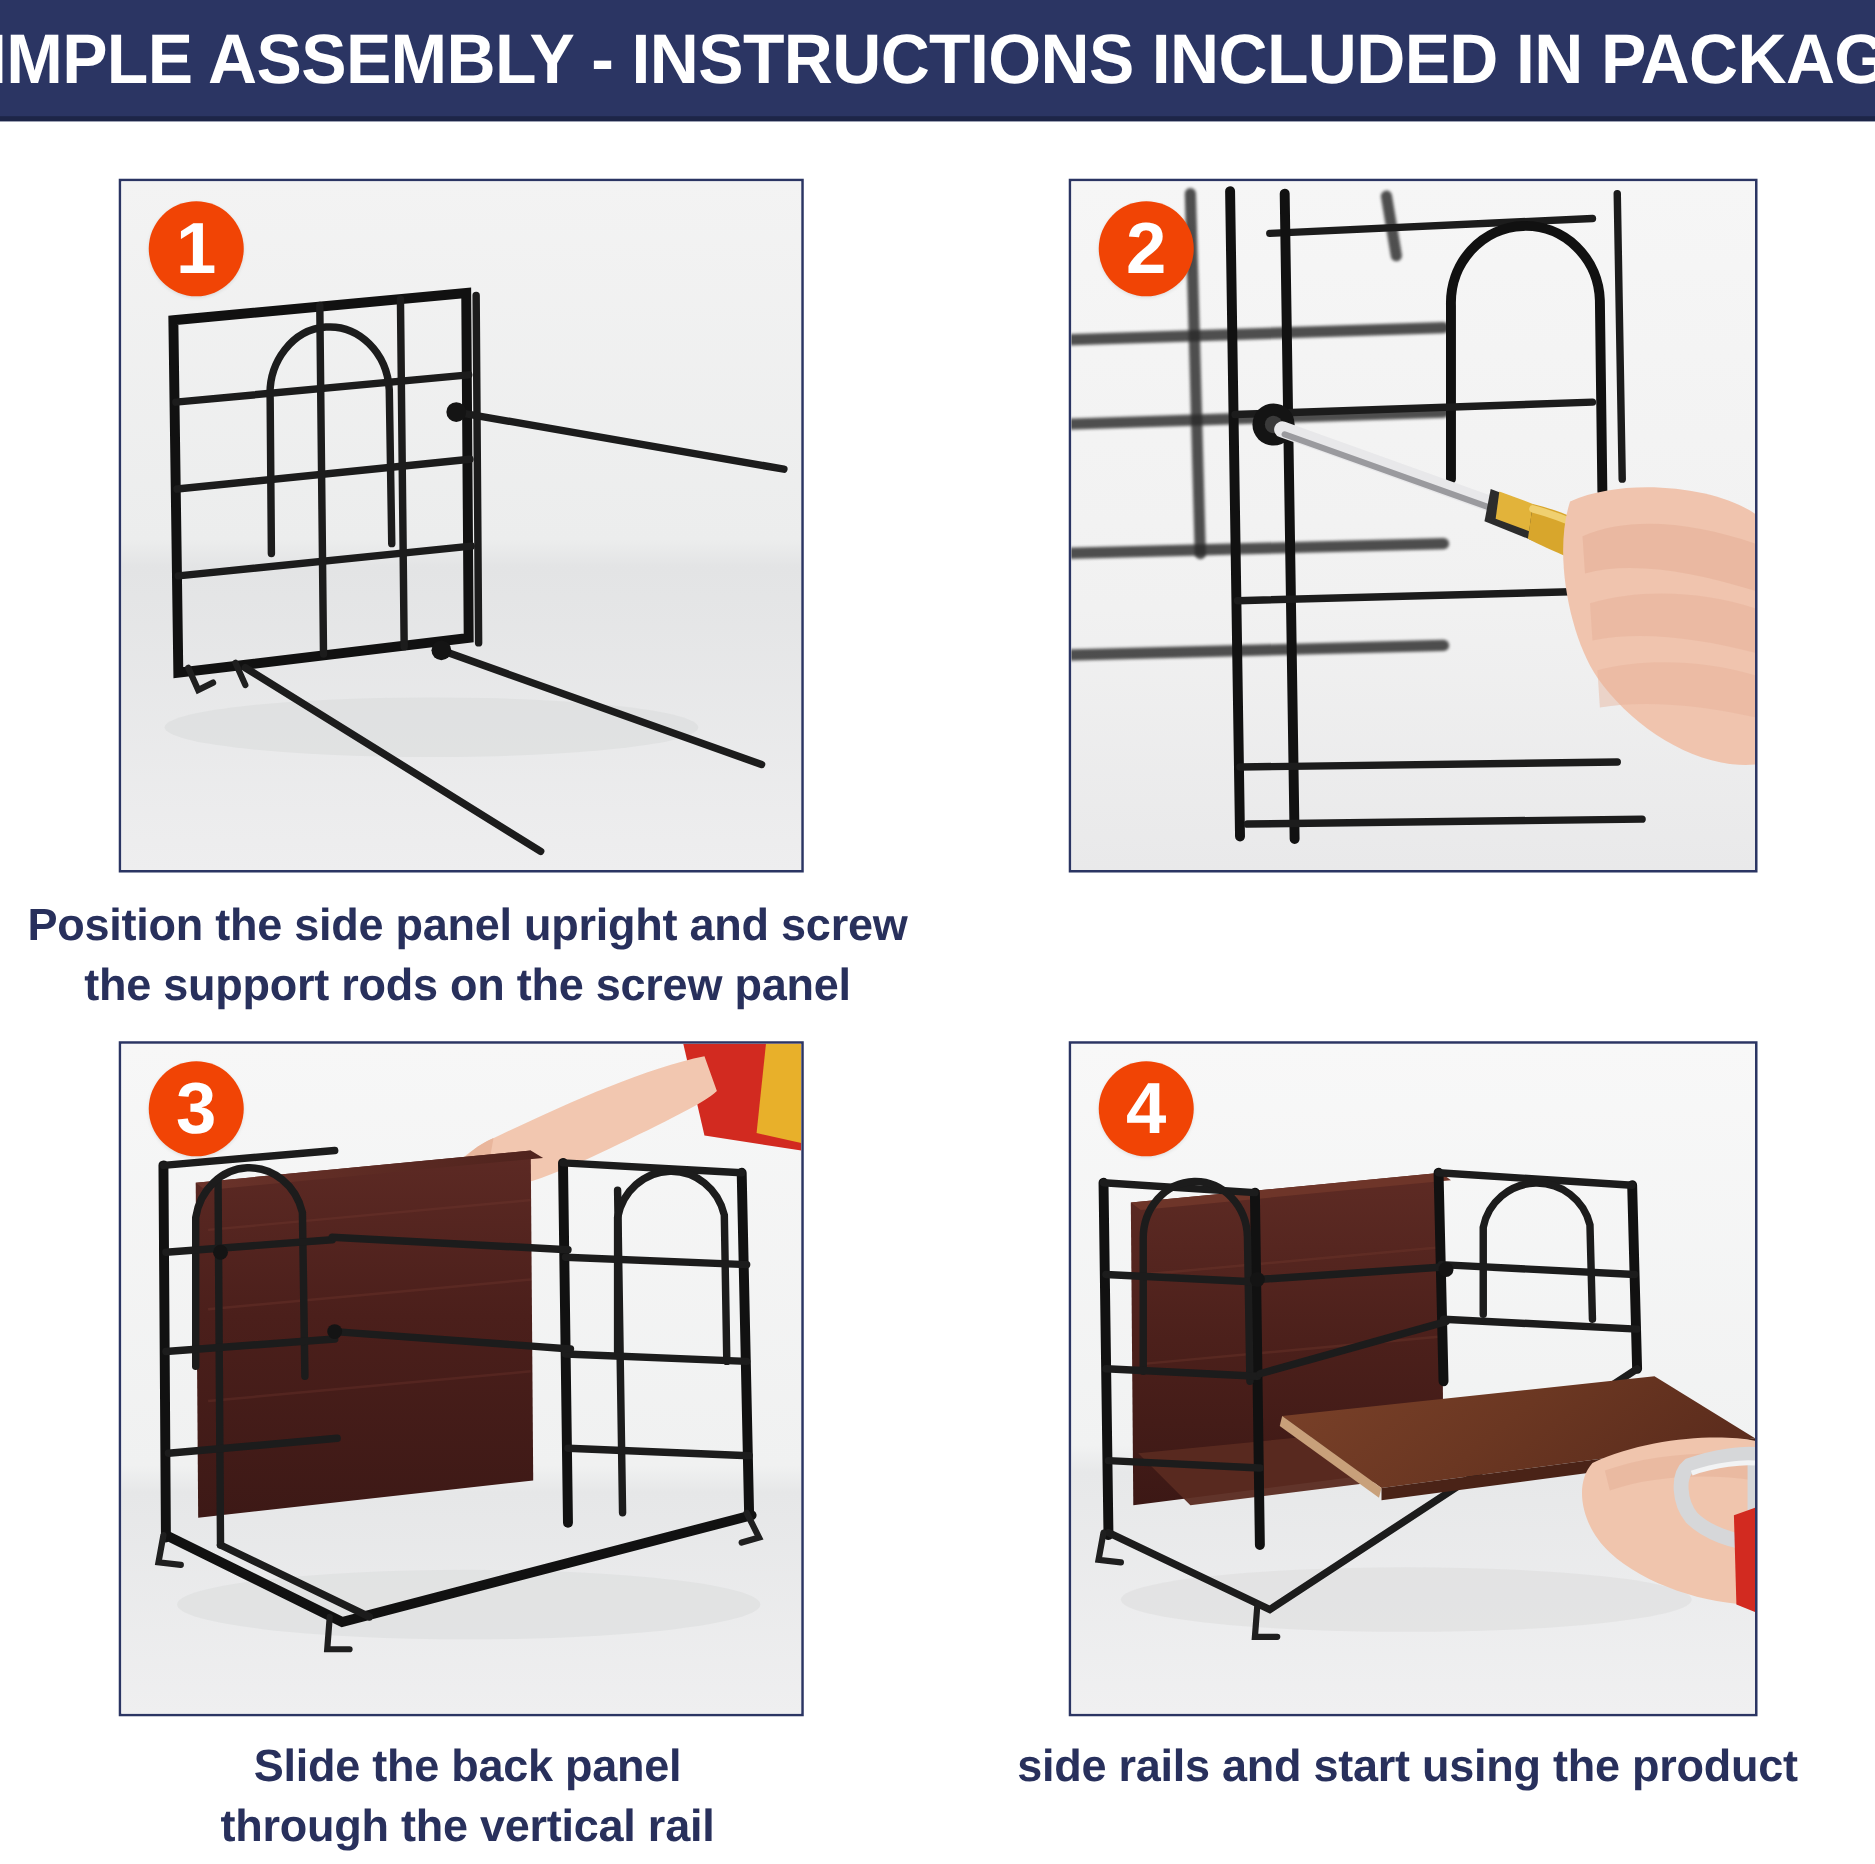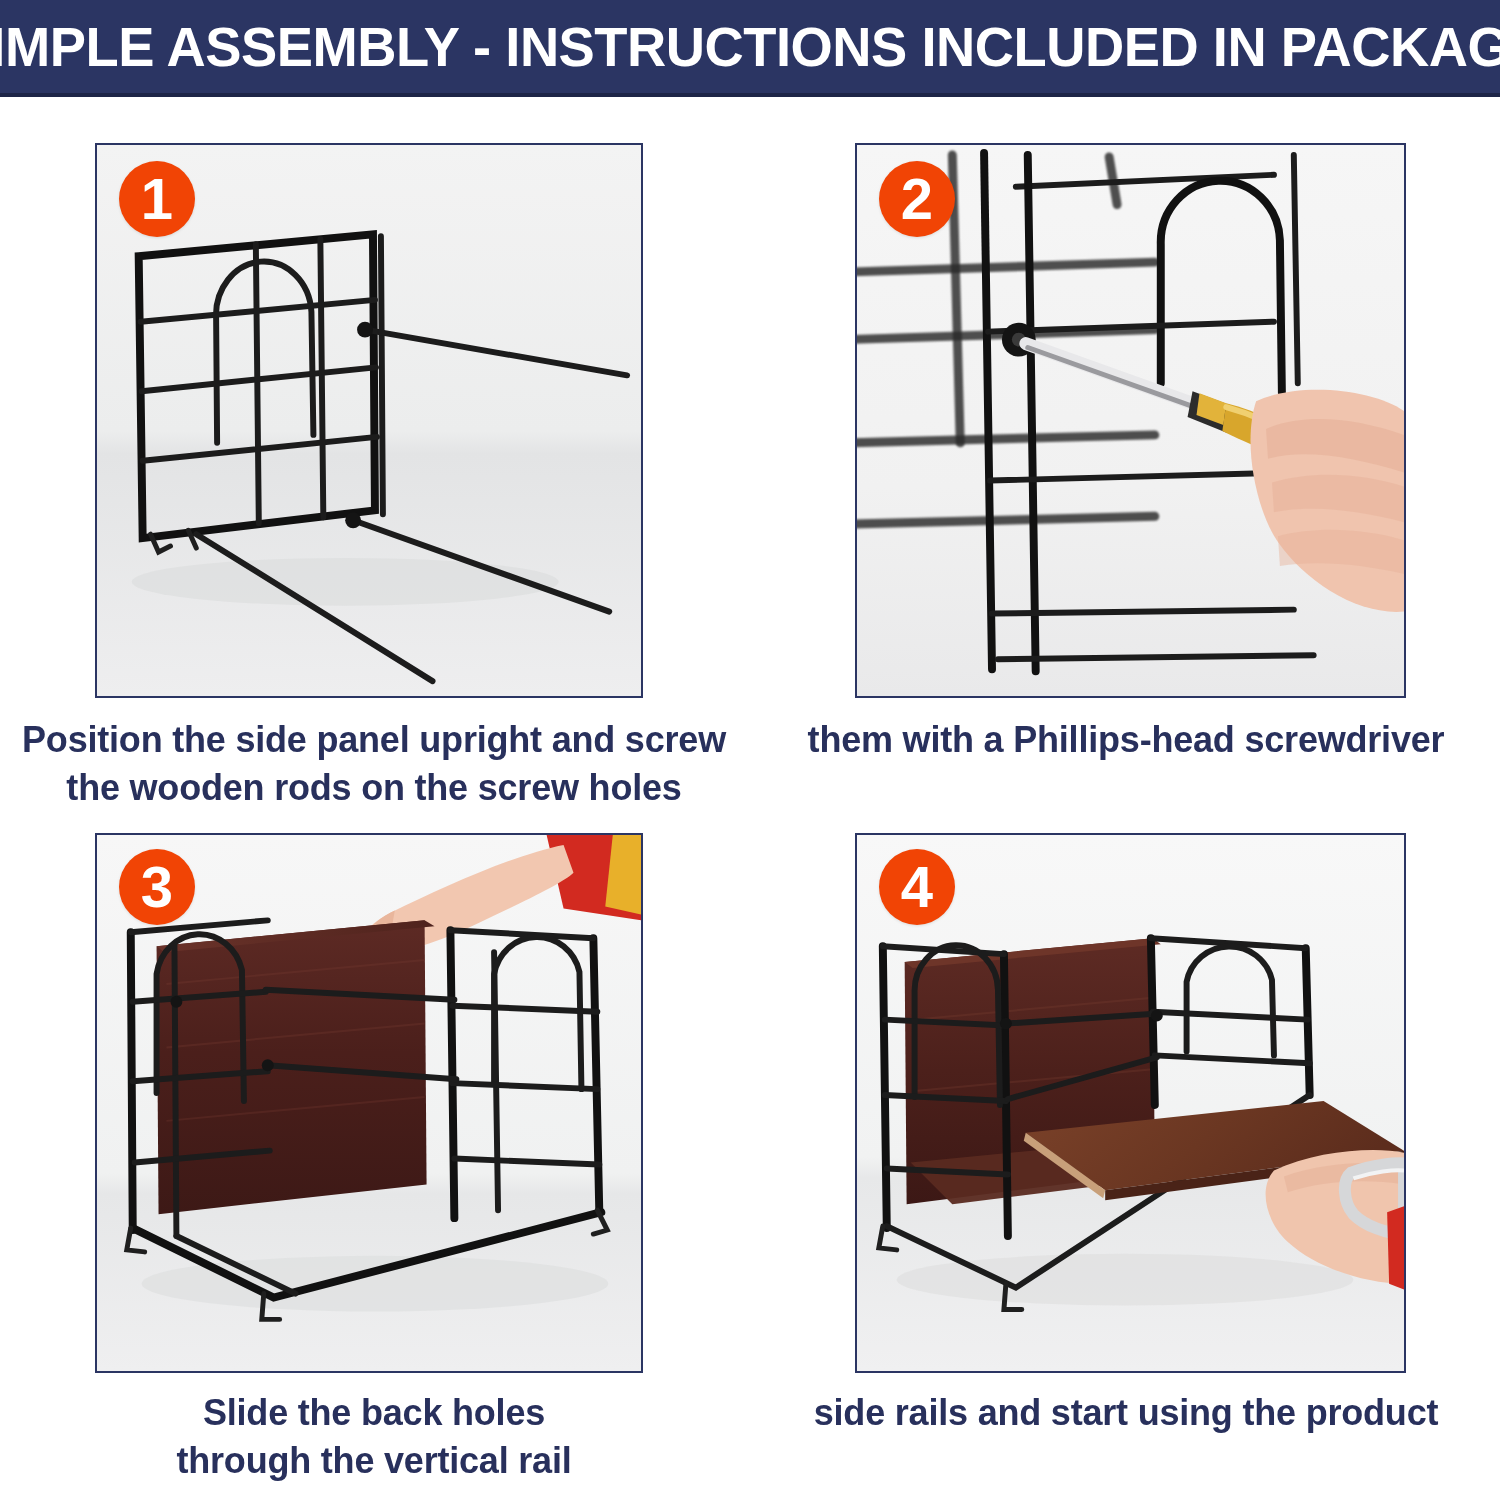--- a/index.html
+++ b/index.html
@@ -351,29 +351,28 @@
           </g>
 
           <path d="M534 380 L551 374 L551 458 L536 452 Z" fill="#d22a20"></path>
         </svg>
         <div class="step-badge">4</div>
       </div>
     </div>
 
     <div class="caption cap-1">
       <div>Position the side panel upright and screw</div>
-      <div>the wooden rods on the screw holes</div>
+      <div>the support rods on the screw panel</div>
     </div>
 
     <div class="caption cap-2">
-      <div>them with a Phillips-head screwdriver</div>
     </div>
 
     <div class="caption cap-3">
-      <div>Slide the back holes</div>
+      <div>Slide the back panel</div>
       <div>through the vertical rail</div>
     </div>
 
     <div class="caption cap-4">
       <div>side rails and start using the product</div>
     </div>
 
   </div>
 </div>
 

